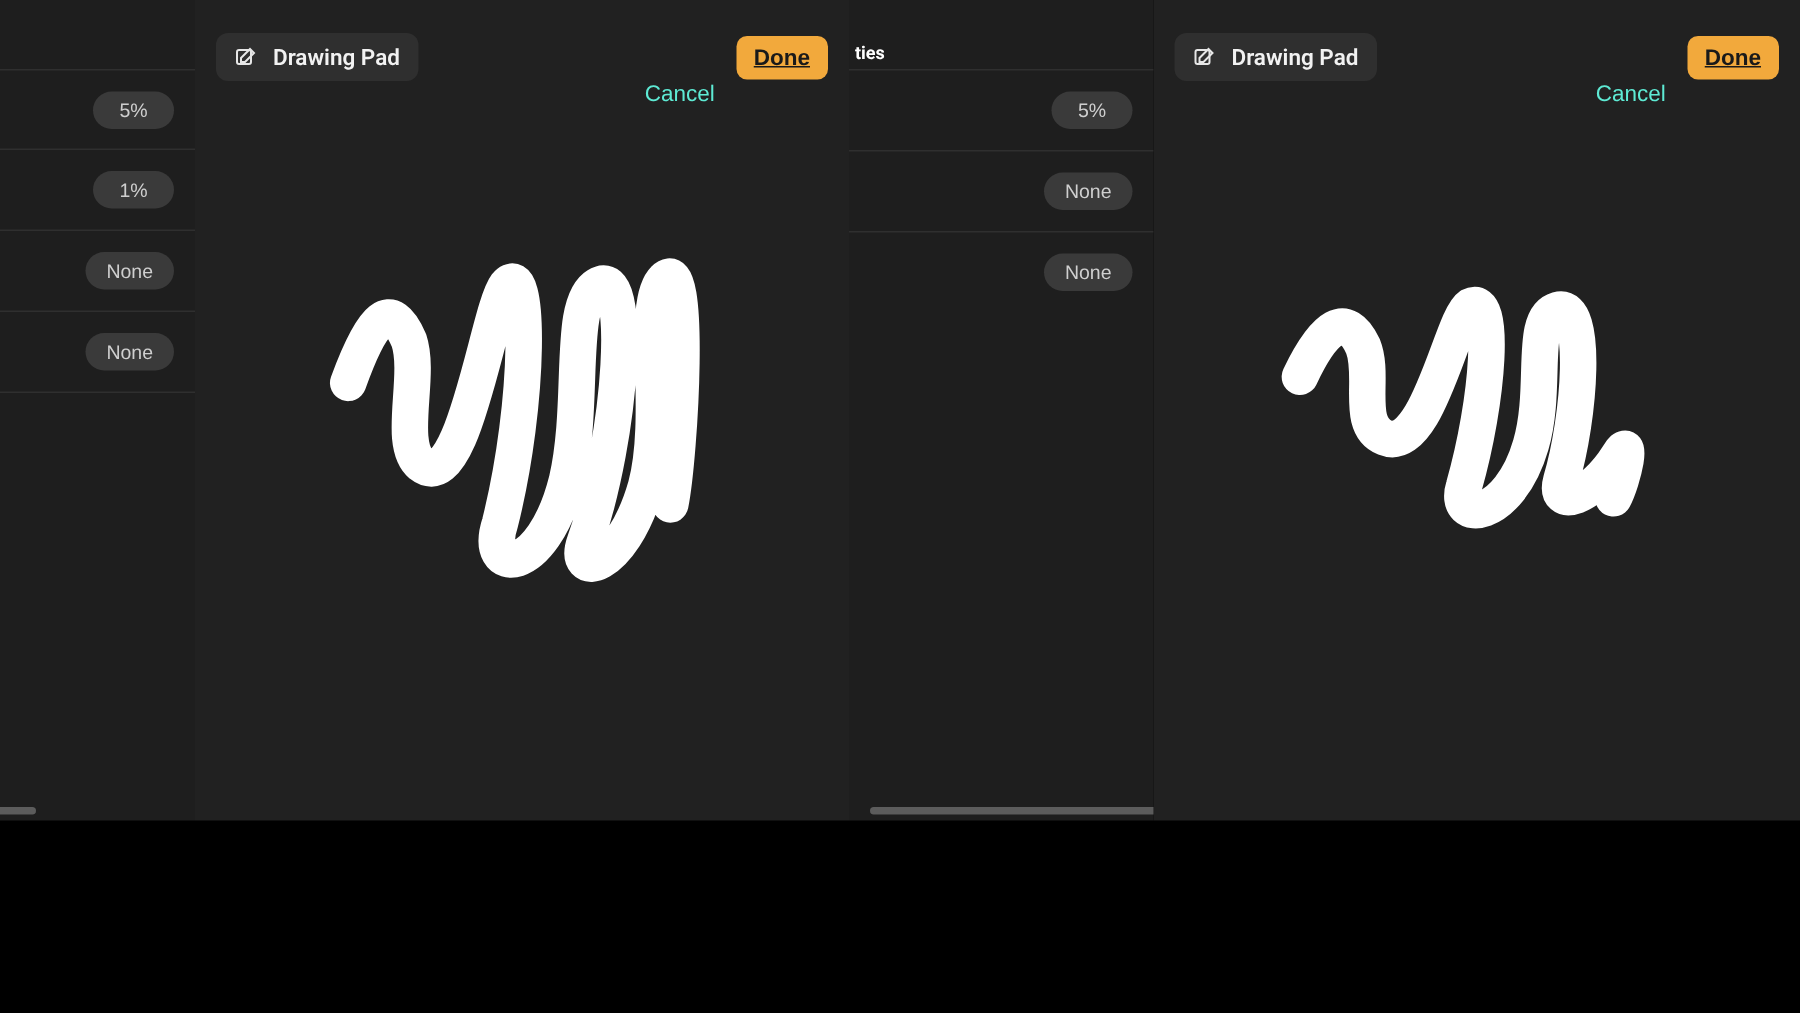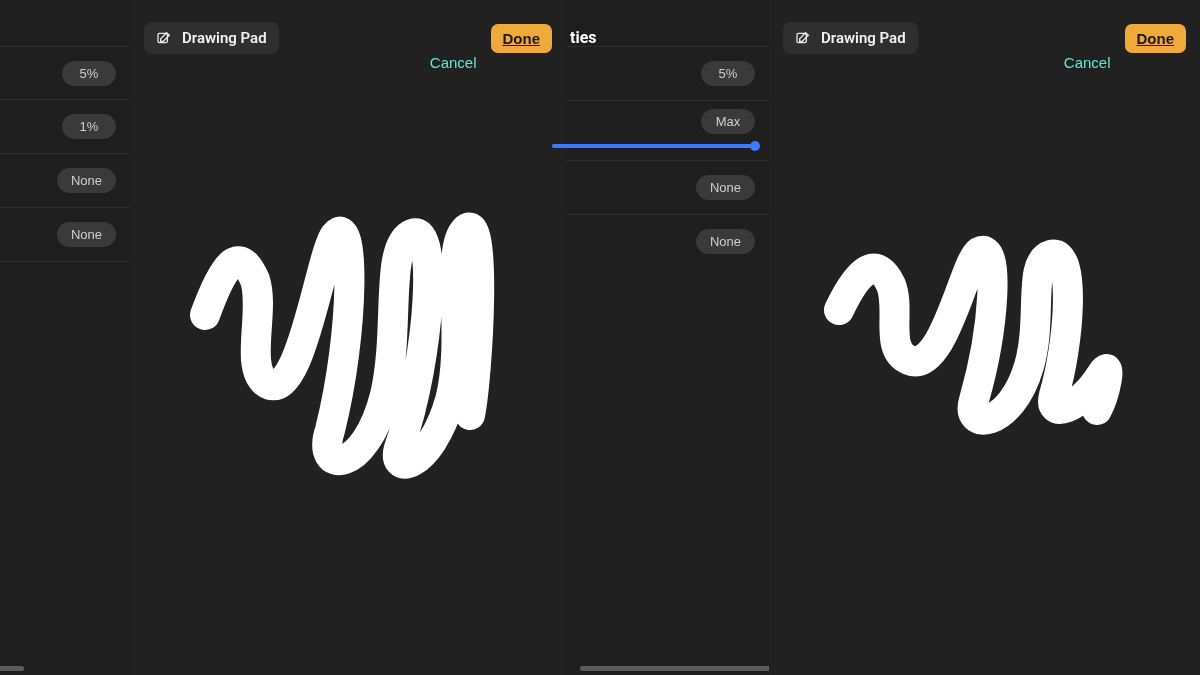--- a/index.html
+++ b/index.html
@@ -1,38 +1,38 @@
 <!DOCTYPE html>
 <html><head>
 <meta charset="utf-8">
 <style>
   * { box-sizing: border-box; margin: 0; padding: 0; }
   html, body { width: 1200px; height: 675px; overflow: hidden; background: #000; font-family: -apple-system, BlinkMacSystemFont, "Segoe UI", Roboto, Helvetica, Arial, sans-serif; color: #e6e6e6; }
   .root { display: flex; width: 1200px; height: 675px; }
 
-  .col { position: relative; height: 675px; }
+  .col { position: relative; height: 547px; }
   .props-left  { width: 130px; background: #1e1e1e; }
   .canvas-left { width: 436px; background: #212121; }
   .props-mid   { width: 203px; background: #1e1e1e; }
   .canvas-right{ width: 431px; background: #212121; }
 
   .topbar { display: flex; align-items: center; justify-content: space-between; height: 76px; padding: 0 14px; }
   .title-group { display: flex; align-items: center; gap: 10px; background: #2f2f2f; border-radius: 8px; padding: 7px 12px; }
   .title-group .icon { width: 16px; height: 16px; color: #e6e6e6; }
   .title-text { font-size: 15px; font-weight: 600; color: #f2f2f2; }
 
   .right-actions { display: flex; align-items: center; gap: 14px; }
   .btn-cancel { font-size: 15px; color: #5eead4; cursor: pointer; background: none; border: none; margin-top: 48px; }
   .btn-done { font-size: 15px; font-weight: 600; color: #1a1a1a; background: #f2a93c; border: none; border-radius: 7px; padding: 6px 12px; cursor: pointer; text-decoration: underline; }
 
   .prop-row { height: 54px; display: flex; align-items: center; justify-content: flex-end; padding-right: 14px; border-bottom: 1px solid #2f2f2f; }
   .pill { background: #3a3a3a; border: none; border-radius: 14px; color: #cfcfcf; font-size: 13px; padding: 5px 14px; min-width: 54px; text-align: center; cursor: pointer; }
   .props-left .prop-row:first-child { border-top: 1px solid #2f2f2f; margin-top: 46px; }
 
-  .props-mid .heading-frag { position: absolute; top: 28px; left: 4px; font-size: 16px; font-weight: 700; color: #fff; width: 100px; overflow: hidden; }
+  .props-mid .heading-frag { position: absolute; top: 28px; left: 4px; font-size: 12px; font-weight: 700; color: #fff; width: 100px; overflow: hidden; }
   .props-mid .list { margin-top: 46px; }
   .props-mid .prop-row { border-top: 1px solid #2f2f2f; border-bottom: none; }
   .props-mid .prop-row.with-slider { flex-direction: column; align-items: stretch; height: 60px; padding: 8px 14px 0 0; justify-content: flex-start; }
   .props-mid .prop-row.with-slider .pill-line { display: flex; justify-content: flex-end; }
   .slider-track { position: relative; margin-top: 10px; height: 4px; border-radius: 2px; background: #4a4a4a; margin-left: -14px; }
   .slider-fill { position: absolute; left: 0; top: 0; bottom: 0; background: #3a7bff; border-radius: 2px; }
   .slider-thumb { position: absolute; top: 50%; width: 10px; height: 10px; border-radius: 50%; background: #3a7bff; transform: translate(-50%, -50%); }
 
   .scroll-indicator { position: absolute; bottom: 4px; height: 5px; border-radius: 3px; background: rgba(255,255,255,0.28); }
   .scroll-left { left: -96px; width: 120px; }
@@ -83,29 +83,20 @@
       <path class="stroke-path" stroke-width="12" d="M336 400 C345 380,350 398,342 416"></path>
     </svg>
   </div>
 
   <div class="col props-mid">
     <div class="heading-frag">ties</div>
     <div class="list">
       <div class="prop-row">
         <button class="pill">5%</button>
       </div>
-      <div class="prop-row with-slider">
-        <div class="pill-line">
-            <button class="pill">Max</button>
-          </div>
-        <div class="slider-track">
-          <div class="slider-fill" style="width:100%"></div>
-          <div class="slider-thumb" style="left:100%"></div>
-        </div>
-      </div>
       <div class="prop-row">
         <button class="pill">None</button>
       </div>
       <div class="prop-row">
         <button class="pill">None</button>
       </div>
     </div>
     <div class="scroll-indicator scroll-mid"></div>
   </div>
 

